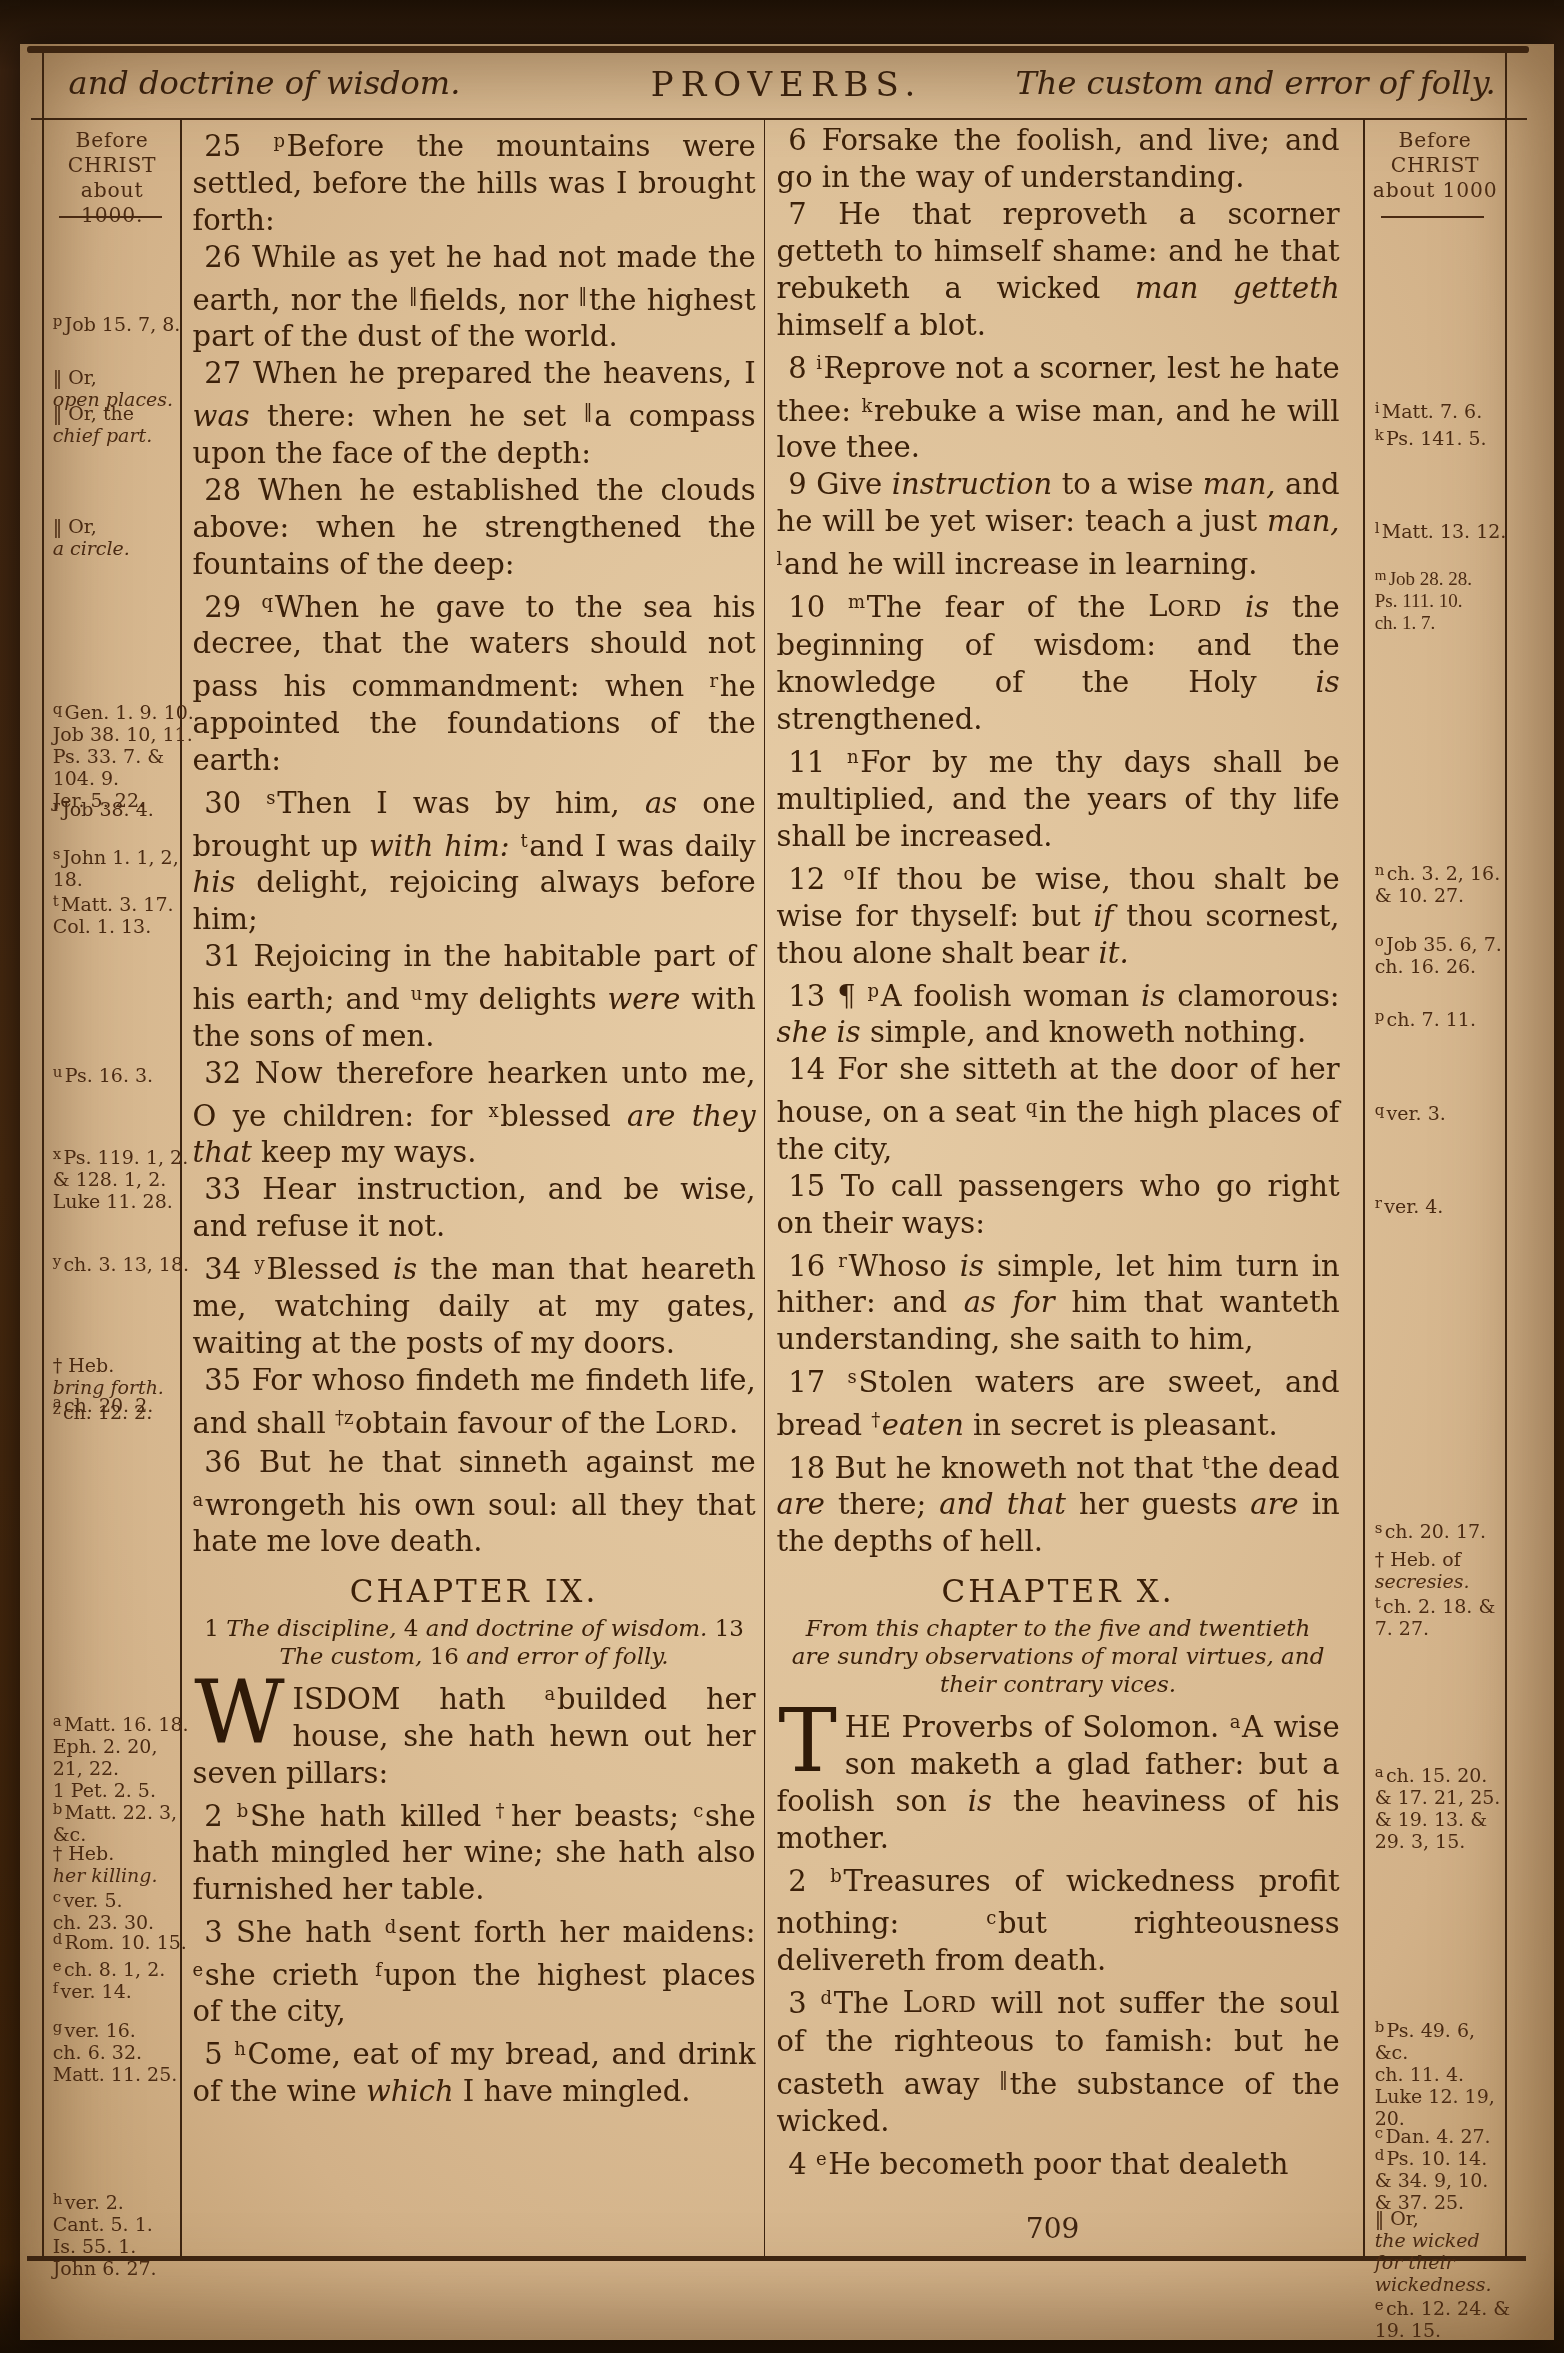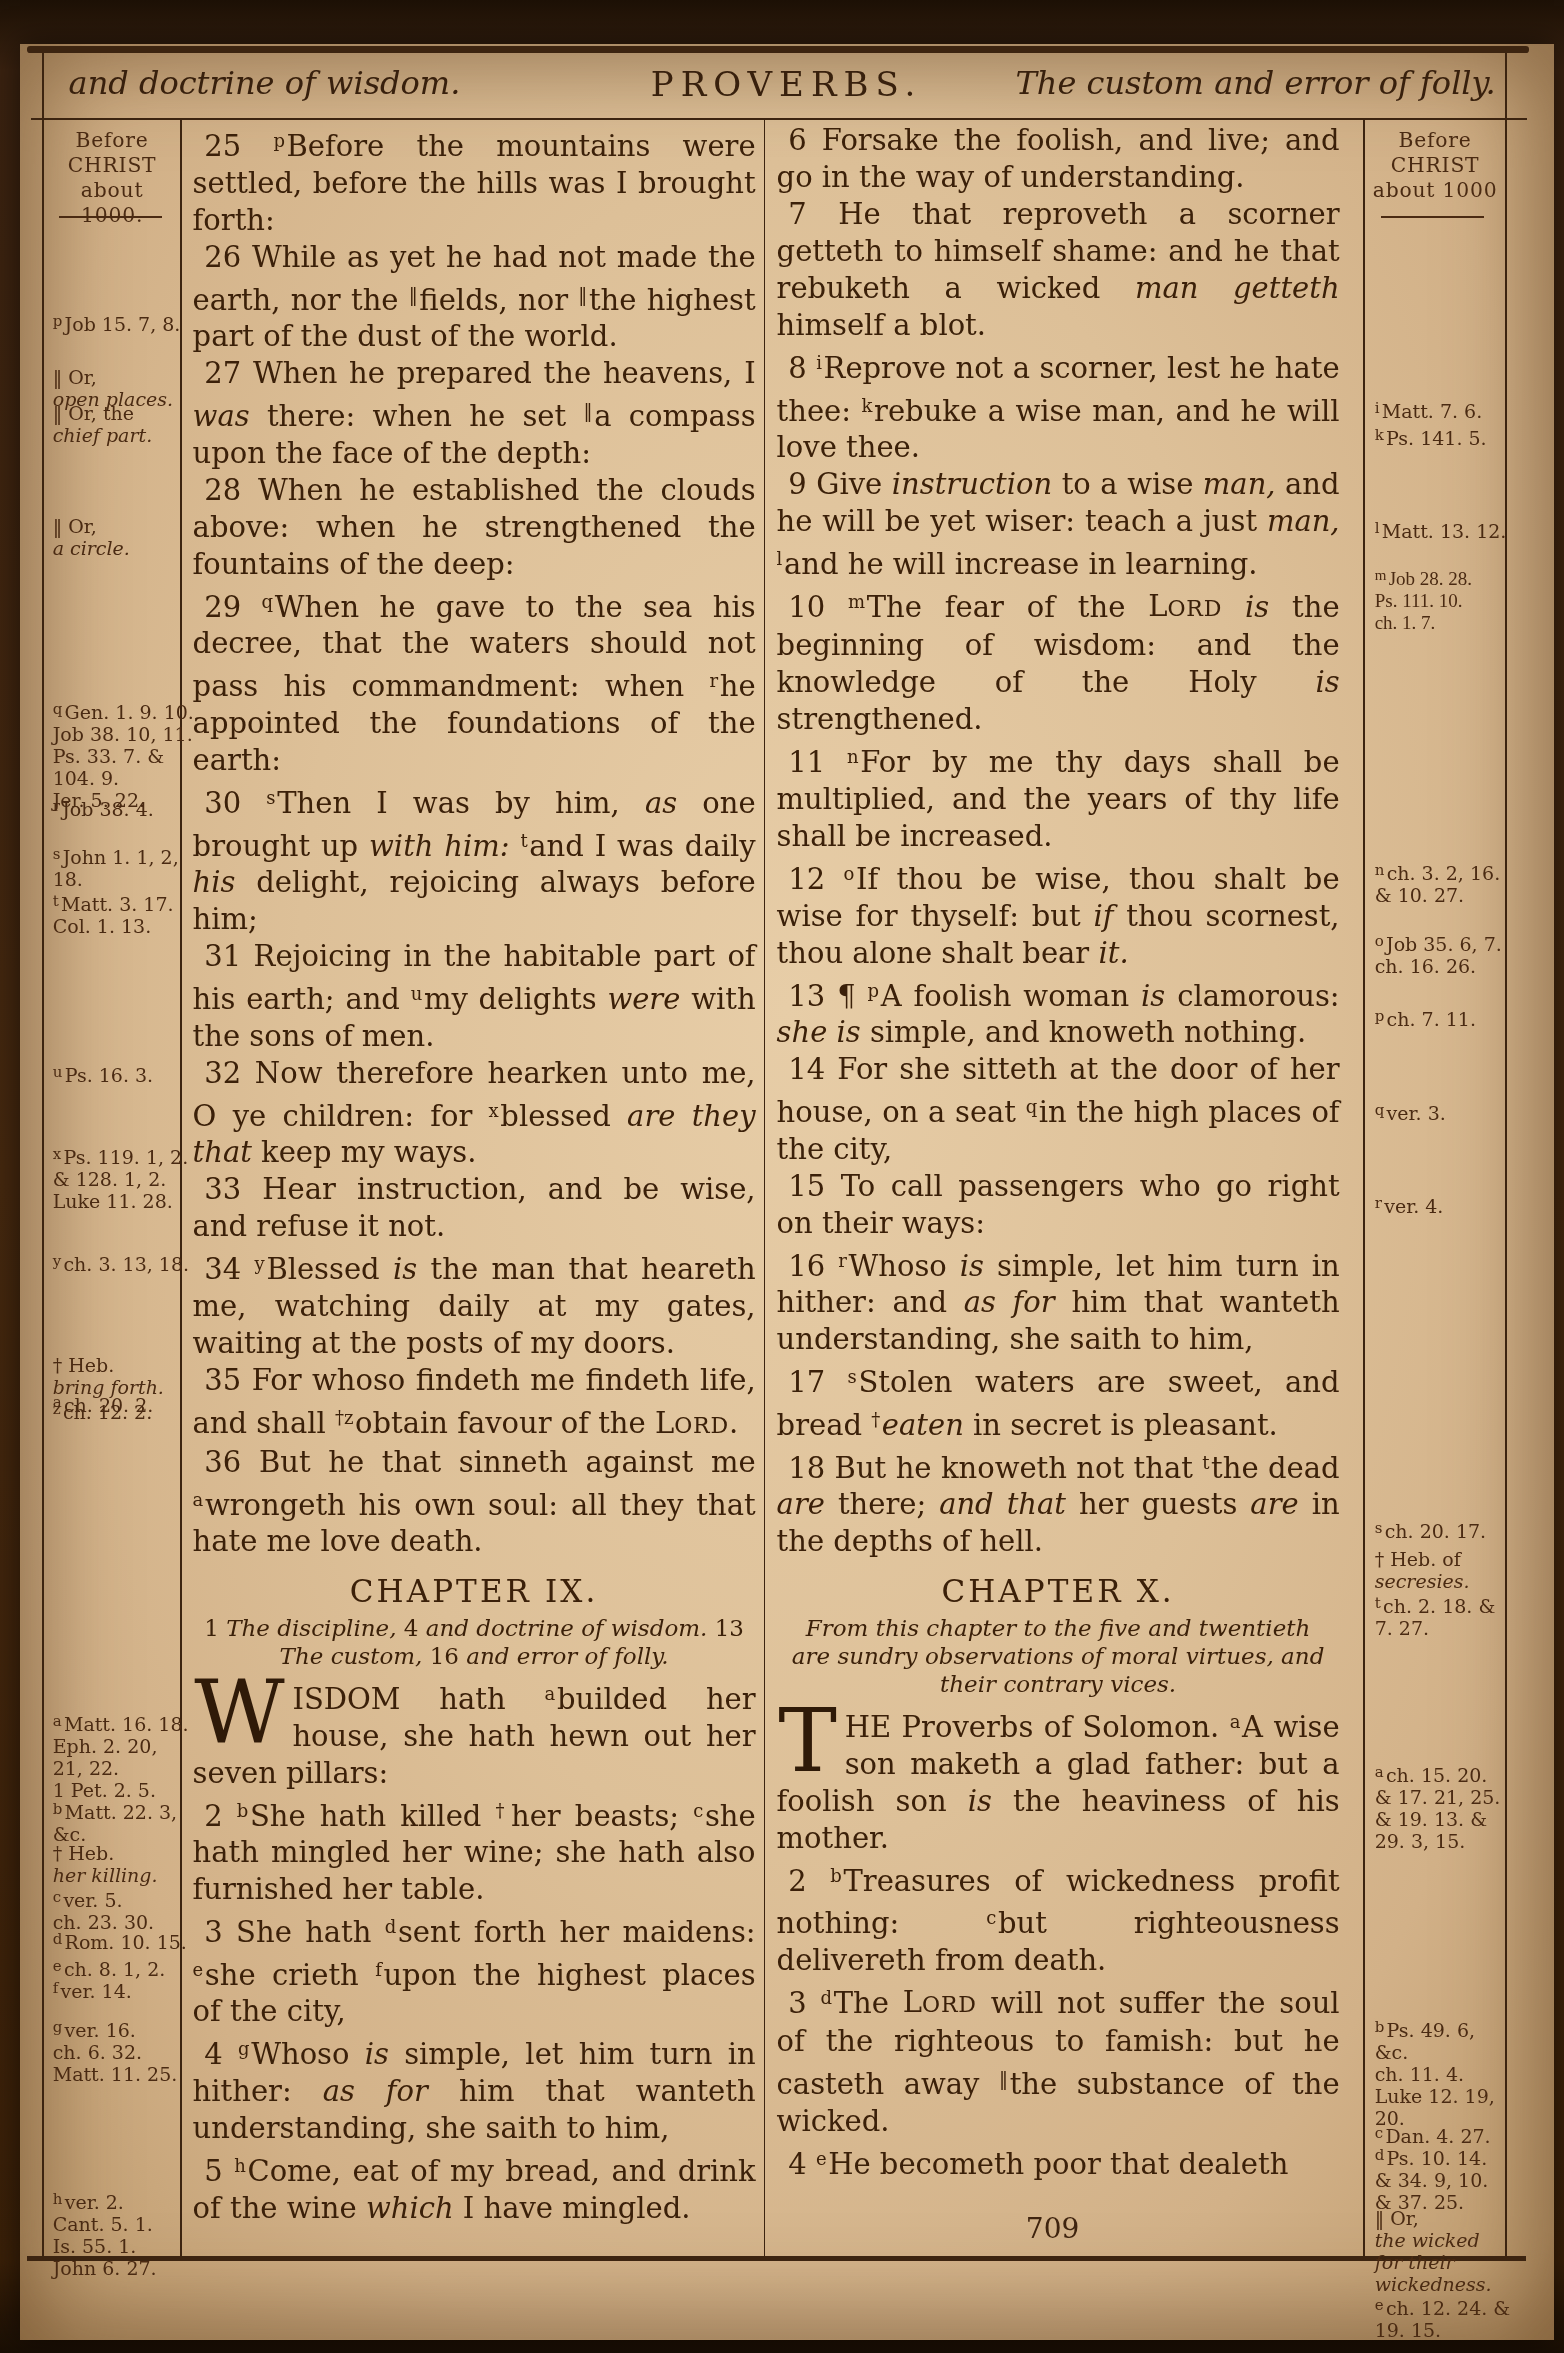--- a/index.html
+++ b/index.html
@@ -270,21 +270,20 @@
       <p class="verse"><span class="vnum">34 </span><span class="mk">y</span><span>Blessed </span><i>is</i><span> the man that heareth me, watching daily at my gates, waiting at the posts of my doors.</span></p>
       <p class="verse"><span class="vnum">35 </span><span>For whoso findeth me findeth life, and shall </span><span class="mk">†z</span><span>obtain favour of the </span><span class="sc">L<span class="ord">ORD</span></span><span>.</span></p>
       <p class="verse"><span class="vnum">36 </span><span>But he that sinneth against me </span><span class="mk">a</span><span>wrongeth his own soul: all they that hate me love death.</span></p>
       <div class="chapter">
         <div class="chapter-title">CHAPTER IX.</div>
         <p class="chapter-summary"><span>1 </span><span class="it">The discipline,</span><span> 4 </span><span class="it">and doctrine of wisdom.</span><span>  13 </span><span class="it">The custom,</span><span> 16 </span><span class="it">and error of folly.</span></p>
       </div>
       <p class="verse cap"><span class="dropcap">W</span><span>ISDOM hath </span><span class="mk">a</span><span>builded her house, she hath hewn out her seven pillars:</span></p>
       <p class="verse"><span class="vnum">2 </span><span class="mk">b</span><span>She hath killed </span><span class="mk">†</span><span>her beasts; </span><span class="mk">c</span><span>she hath mingled her wine; she hath also furnished her table.</span></p>
       <p class="verse"><span class="vnum">3 </span><span>She hath </span><span class="mk">d</span><span>sent forth her maidens: </span><span class="mk">e</span><span>she crieth </span><span class="mk">f</span><span>upon the highest places of the city,</span></p>
-      <p class="verse"><span class="vnum">4 </span><span class="mk">g</span><span>Whoso </span><i>is</i><span> simple, let him turn in hither: </span><i>as for</i><span> him that wanteth understanding, she saith to him,</span></p>
       <p class="verse"><span class="vnum">5 </span><span class="mk">h</span><span>Come, eat of my bread, and drink of the wine </span><i>which</i><span> I have mingled.</span></p>
     </div>
   <div class="textcol tc-right" id="col-right">
       <p class="verse"><span class="vnum">6 </span><span>Forsake the foolish, and live; and go in the way of understanding.</span></p>
       <p class="verse"><span class="vnum">7 </span><span>He that reproveth a scorner getteth to himself shame: and he that rebuketh a wicked </span><i>man getteth</i><span> himself a blot.</span></p>
       <p class="verse"><span class="vnum">8 </span><span class="mk">i</span><span>Reprove not a scorner, lest he hate thee: </span><span class="mk">k</span><span>rebuke a wise man, and he will love thee.</span></p>
       <p class="verse"><span class="vnum">9 </span><span>Give </span><i>instruction</i><span> to a wise </span><i>man,</i><span> and he will be yet wiser: teach a just </span><i>man,</i><span> </span><span class="mk">l</span><span>and he will increase in learning.</span></p>
       <p class="verse"><span class="vnum">10 </span><span class="mk">m</span><span>The fear of the </span><span class="sc">L<span class="ord">ORD</span></span><span> </span><i>is</i><span> the beginning of wisdom: and the knowledge of the Holy </span><i>is</i><span> strengthened.</span></p>
       <p class="verse"><span class="vnum">11 </span><span class="mk">n</span><span>For by me thy days shall be multiplied, and the years of thy life shall be increased.</span></p>
       <p class="verse"><span class="vnum">12 </span><span class="mk">o</span><span>If thou be wise, thou shalt be wise for thyself: but </span><i>if</i><span> thou scornest, thou alone shalt bear </span><i>it.</i></p>

